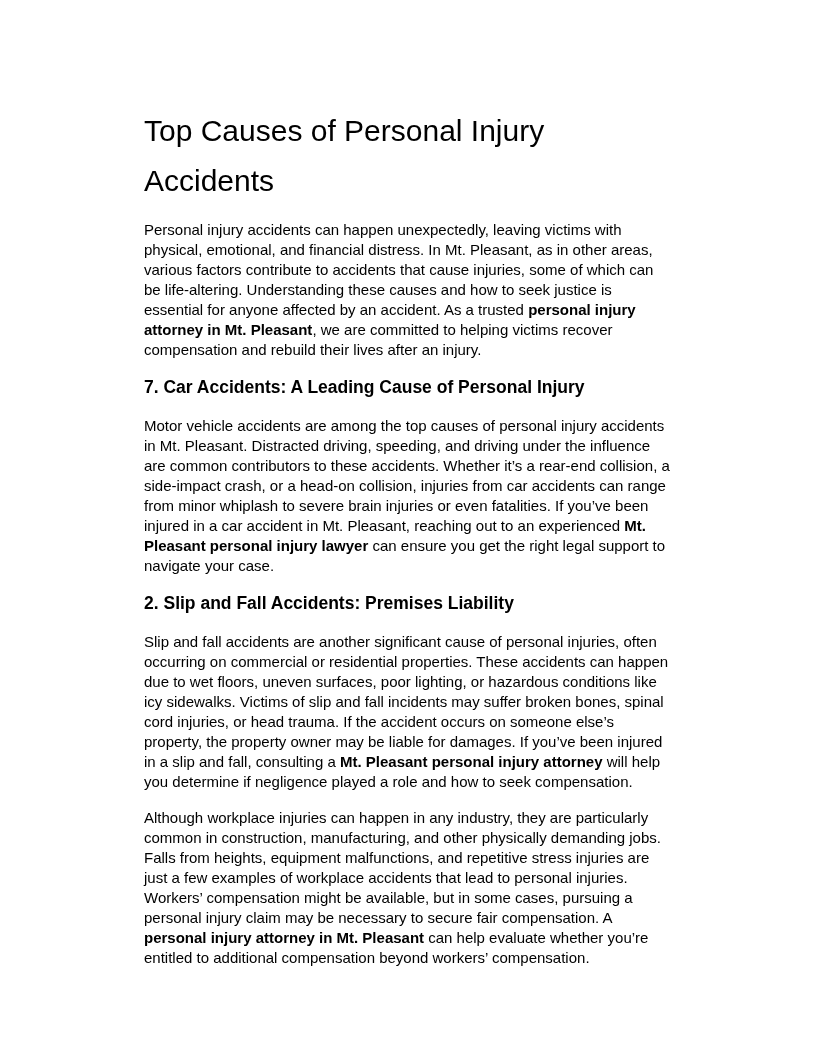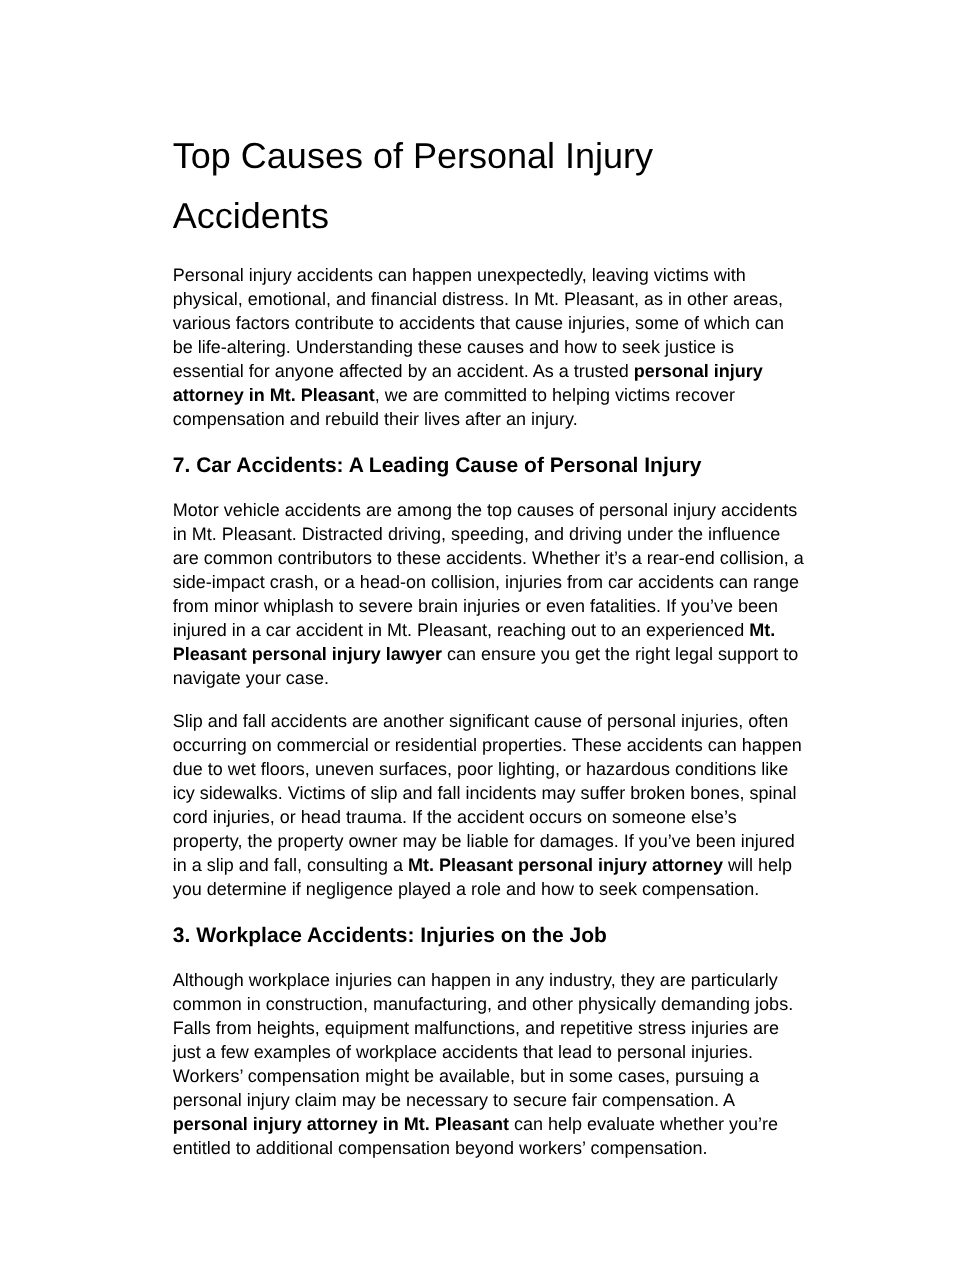--- a/index.html
+++ b/index.html
@@ -54,18 +54,18 @@
 
   <h1 class="doc-title">
     <span class="title-line">Top Causes of Personal Injury Accidents</span>
   </h1>
 
   <p class="doc-para"><span>Personal injury accidents can happen unexpectedly, leaving victims with physical, emotional, and financial distress. In Mt. Pleasant, as in other areas, various factors contribute to accidents that cause injuries, some of which can be life-altering. Understanding these causes and how to seek justice is essential for anyone affected by an accident. As a trusted </span><strong>personal injury attorney in Mt. Pleasant</strong><span>, we are committed to helping victims recover compensation and rebuild their lives after an injury.</span></p>
 
   <h2 class="section-heading">7. Car Accidents: A Leading Cause of Personal Injury</h2>
   <p class="doc-para"><span>Motor vehicle accidents are among the top causes of personal injury accidents in Mt. Pleasant. Distracted driving, speeding, and driving under the influence are common contributors to these accidents. Whether it’s a rear-end collision, a side-impact crash, or a head-on collision, injuries from car accidents can range from minor whiplash to severe brain injuries or even fatalities. If you’ve been injured in a car accident in Mt. Pleasant, reaching out to an experienced </span><strong>Mt. Pleasant personal injury lawyer</strong><span> can ensure you get the right legal support to navigate your case.</span></p>
 
+  <h2 class="section-heading">2. Slip and Fall Accidents: Premises Liability</h2>
   <p class="doc-para"><span>Slip and fall accidents are another significant cause of personal injuries, often occurring on commercial or residential properties. These accidents can happen due to wet floors, uneven surfaces, poor lighting, or hazardous conditions like icy sidewalks. Victims of slip and fall incidents may suffer broken bones, spinal cord injuries, or head trauma. If the accident occurs on someone else’s property, the property owner may be liable for damages. If you’ve been injured in a slip and fall, consulting a </span><strong>Mt. Pleasant personal injury attorney</strong><span> will help you determine if negligence played a role and how to seek compensation.</span></p>
 
-  <h2 class="section-heading">3. Workplace Accidents: Injuries on the Job</h2>
   <p class="doc-para"><span>Although workplace injuries can happen in any industry, they are particularly common in construction, manufacturing, and other physically demanding jobs. Falls from heights, equipment malfunctions, and repetitive stress injuries are just a few examples of workplace accidents that lead to personal injuries. Workers’ compensation might be available, but in some cases, pursuing a personal injury claim may be necessary to secure fair compensation. A </span><strong>personal injury attorney in Mt. Pleasant</strong><span> can help evaluate whether you’re entitled to additional compensation beyond workers’ compensation.</span></p>
 
 </div>
 
 </body></html>

